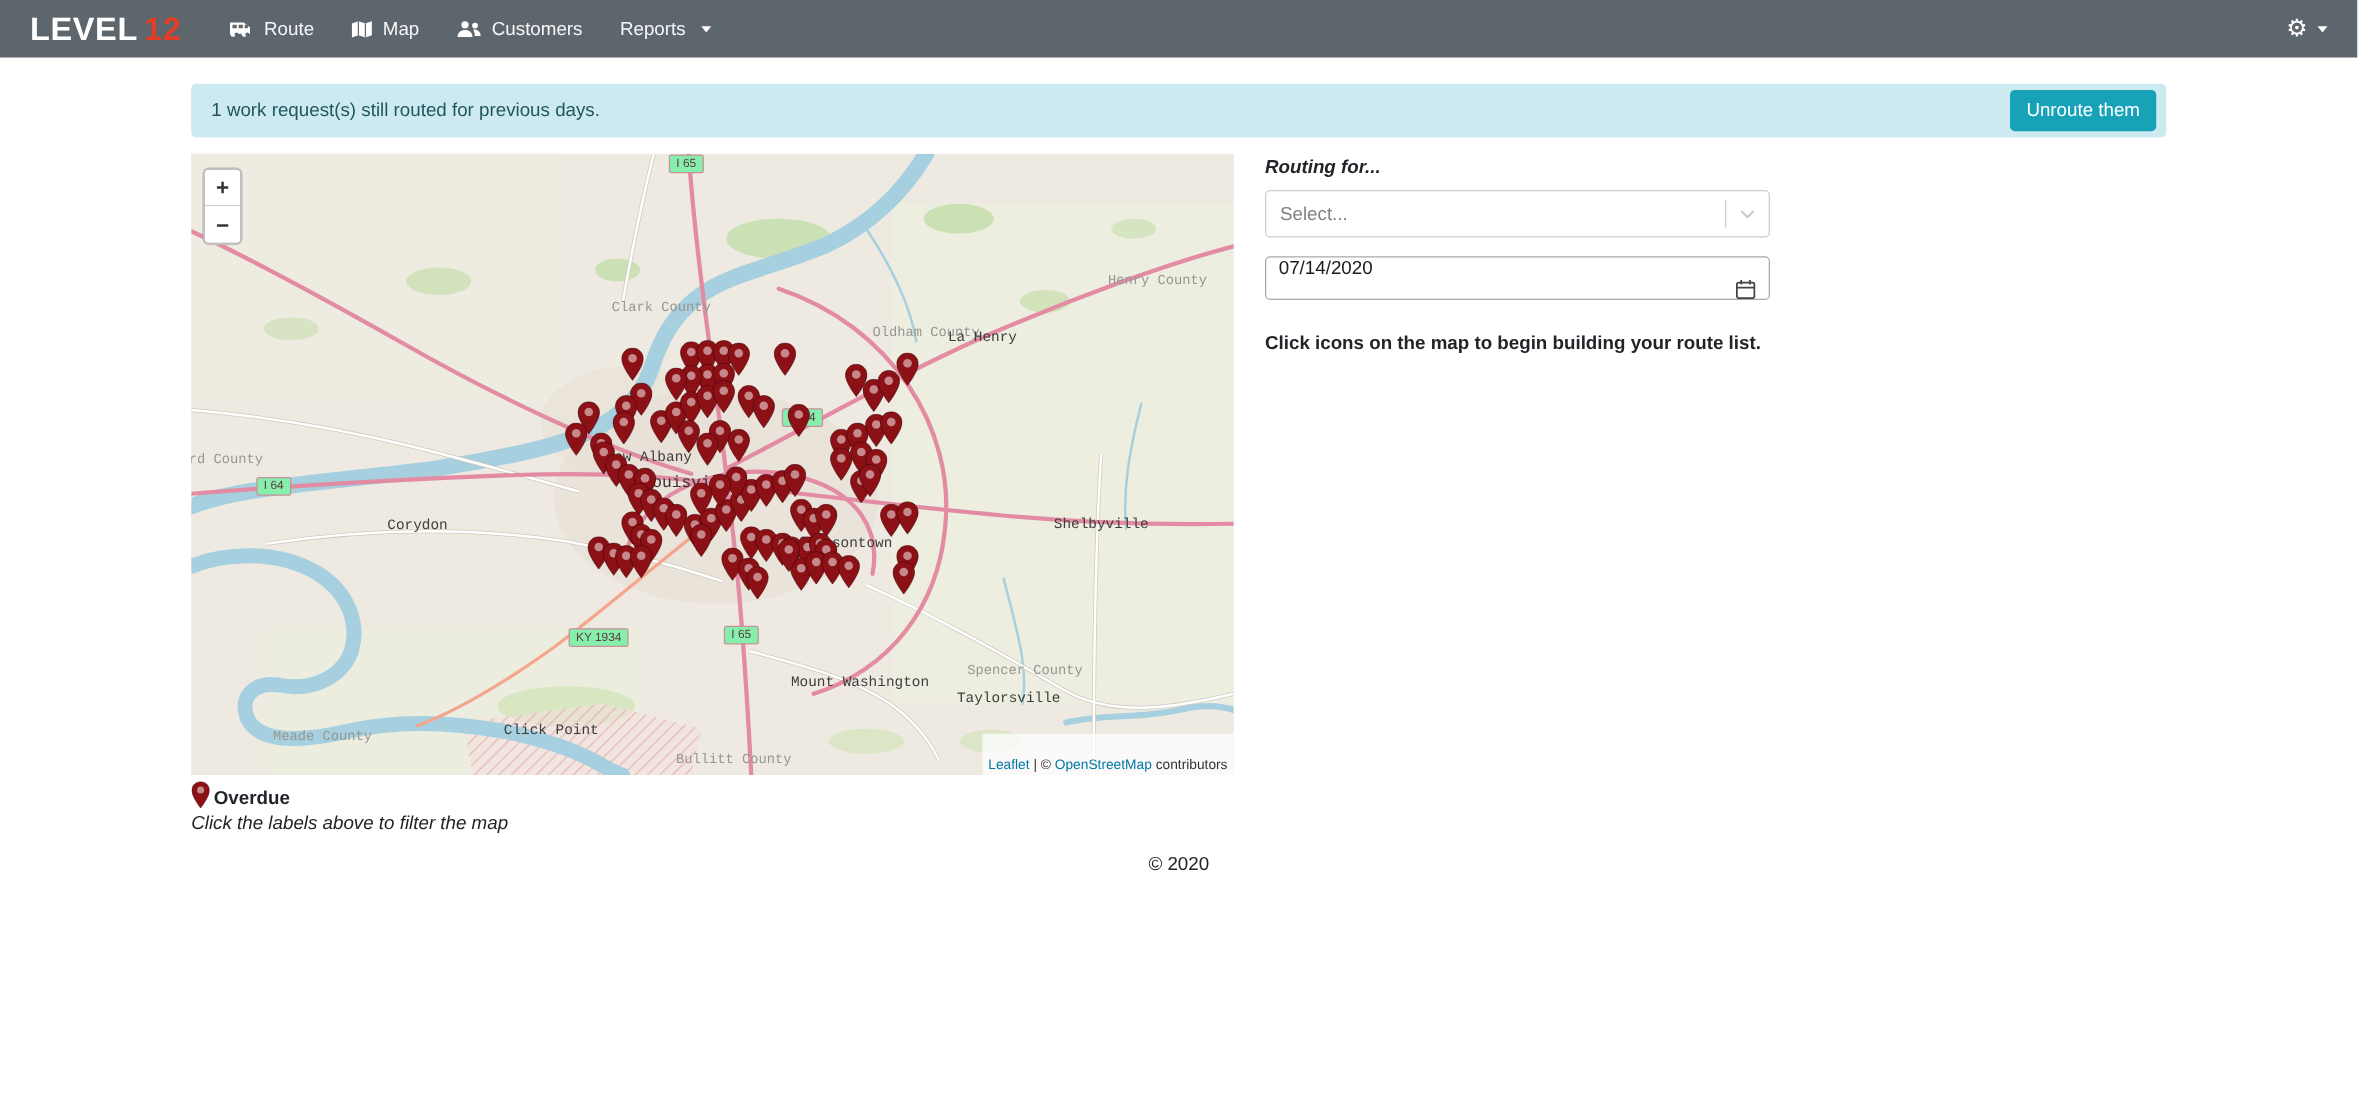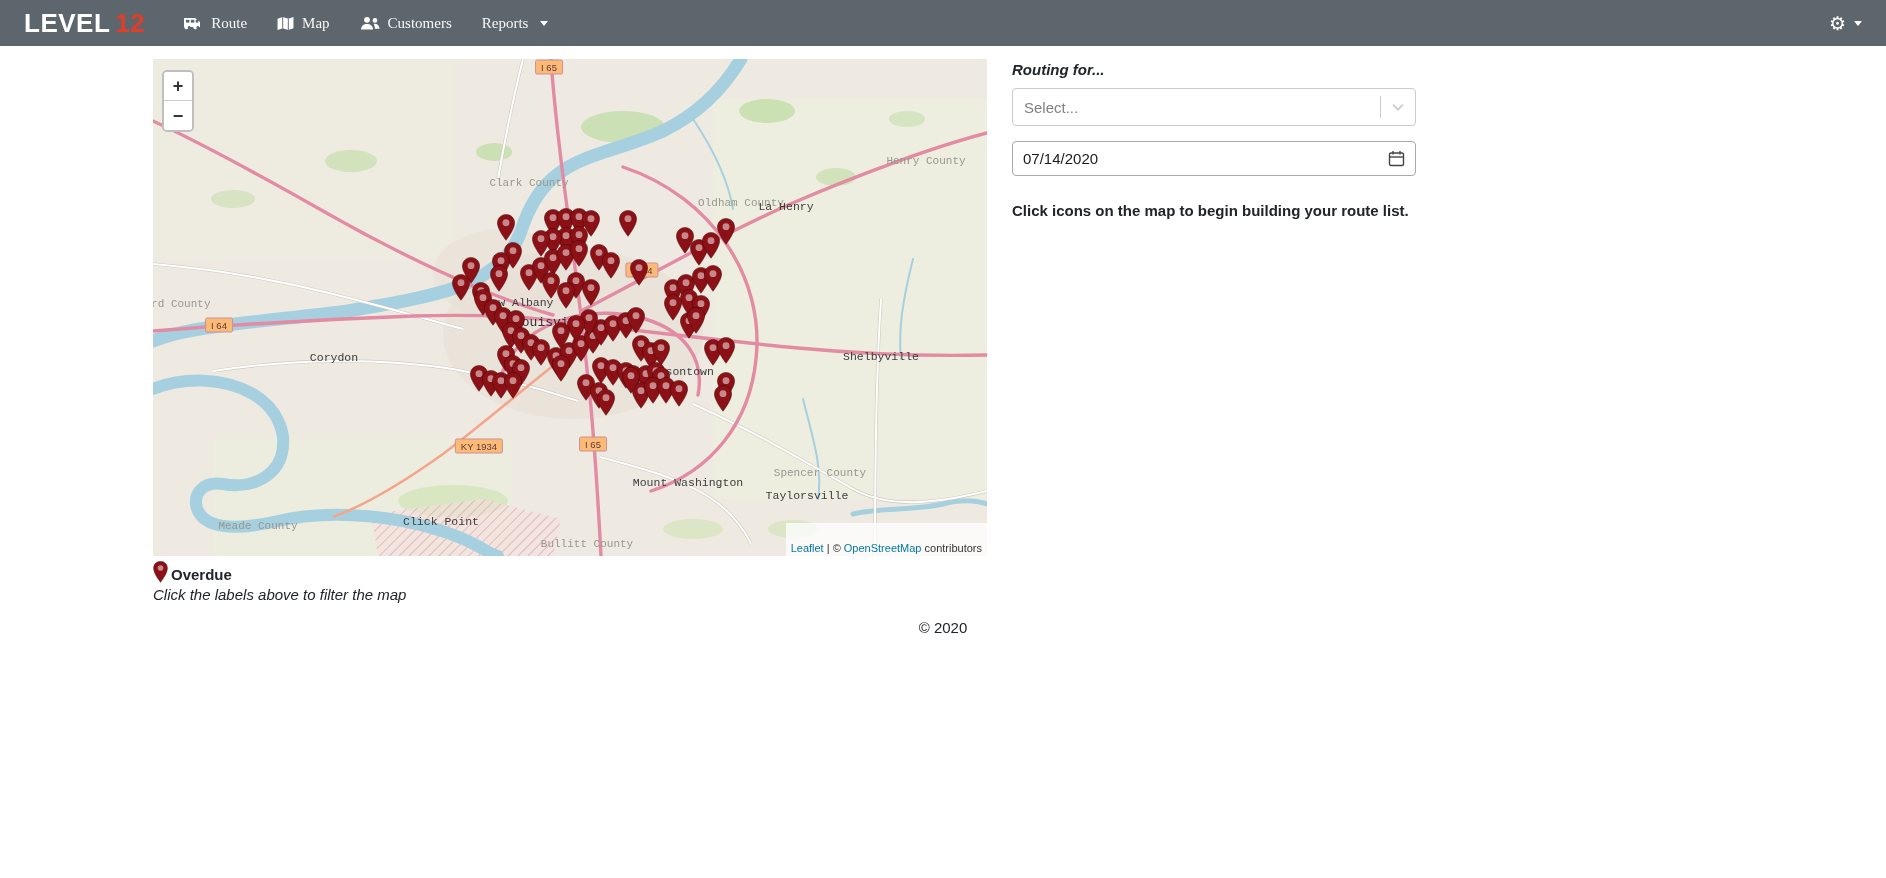--- a/index.html
+++ b/index.html
@@ -6,58 +6,58 @@
   html,body { margin:0; padding:0; }
   body {
     width:1886px; height:878px; background:#fff; overflow:hidden;
     font-family:"Liberation Sans", sans-serif; color:#212529; position:relative;
   }
   
   .navbar { height:46px; background:#5d656d; display:flex; align-items:center; padding:0 24px; }
   .brand { font-size:26px; font-weight:bold; letter-spacing:.5px; margin-right:38px; display:flex; align-items:baseline; cursor:pointer; }
   .brand .lvl { color:#fff; }
   .brand .num { color:#e23d28; margin-left:5px; }
-  .nav-item { display:flex; align-items:center; gap:8px; color:rgba(255,255,255,.95); margin-right:30px; font-size:15px; cursor:pointer;font-family:Liberation Serif, serif; }
+  .nav-item { display:flex; align-items:center; gap:8px; color:rgba(255,255,255,.95); margin-right:30px; font-size:15px; cursor:pointer; }
   .caret { display:inline-block; width:0; height:0; border-left:4px solid transparent; border-right:4px solid transparent; border-top:5px solid #fff; margin-left:4px; }
   .nav-right { margin-left:auto; display:flex; align-items:center; color:#fff; cursor:pointer; }
   .gear { font-size:19px; line-height:1; margin-right:4px; }
   
   .container { width:1580px; margin:0 auto; }
   .alert { margin-top:21px; background:#cdeaf0; color:#1f5660; border-radius:4px; padding:4px 8px 4px 16px; display:flex; align-items:center; min-height:43px; font-size:15px; }
   .alert-btn { margin-left:auto; background:#17a2b8; color:#fff; border:none; border-radius:4px; padding:8px 13px; font-size:15px; cursor:pointer; }
   .content-row { display:flex; margin-top:13px; }
   .map-col { width:834px; }
   .side-col { width:404px; margin-left:25px; }
   
   .map { position:relative; width:834px; height:497px; background:#eeeae1; overflow:hidden; }
   .map svg.base { position:absolute; left:0; top:0; }
   .map-label { position:absolute; transform:translate(-50%,-50%); font-size:11px; white-space:nowrap; pointer-events:none; z-index:5;font-family:Liberation Mono, monospace; }
   .map-label.county { color:#979792; }
   .map-label.town { color:#3d3d3d; font-size:11.5px; }
   .map-label.city { color:#333; font-size:13px; }
-  .shield { position:absolute; transform:translate(-50%,-50%); font-size:9.5px; color:#5d3a40; background:#fdba74; border:1px solid #c9909b; border-radius:2px; padding:0 5px; line-height:13px; z-index:6; white-space:nowrap; }
+  .shield { position:absolute; transform:translate(-50%,-50%); font-size:9.5px; color:#5d3a40; background:#86efac; border:1px solid #c9909b; border-radius:2px; padding:0 5px; line-height:13px; z-index:6; white-space:nowrap; }
   .pin { position:absolute; width:18px; height:27px; z-index:10; cursor:pointer; overflow:visible; }
   .zoom { position:absolute; top:11px; left:9px; width:32px; border:2px solid rgba(0,0,0,.25); border-radius:5px; background:#fff; z-index:20; overflow:hidden; }
   .zoom button { display:block; width:100%; height:29px; background:#fff; border:none; border-bottom:1px solid #ccc; font-size:18px; font-weight:bold; color:#333; cursor:pointer; padding:0; line-height:1; }
   .zoom button:last-child { border-bottom:none; }
   .attribution { position:absolute; right:0; bottom:0; background:rgba(255,255,255,.75); font-size:11px; padding:19px 5px 2px; color:#333; z-index:20; }
   .attribution a { color:#0078A8; text-decoration:none; cursor:pointer; }
   
   .legend { margin-top:5px; font-size:15px; }
   .legend-row { display:flex; align-items:flex-end; gap:3px; margin:1px 0; }
   .legend-pin { width:15px; height:22px; overflow:visible; }
   .legend-hint { font-style:italic; margin:3px 0 4px 0; }
   .bold { font-weight:bold; }
   
   .routing-label { font-style:italic; font-weight:bold; font-size:15px; margin:2px 0 10px 0; }
   .select-box { height:38px; border:1px solid #ccc; border-radius:4px; background:#fff; display:flex; align-items:center; cursor:pointer; }
   .select-text { flex:1; color:#808080; font-size:15px; padding-left:11px; }
   .select-sep { width:1px; height:22px; background:#ccc; }
   .select-chev { width:34px; display:flex; justify-content:center; align-items:center; }
-  .date-box { margin-top:15px; height:35px; border:1px solid #a9a9a9; border-radius:4px; background:#fff; display:flex; align-items:center; padding:0 10px; font-size:15px; color:#1b1b1b; cursor:text; }
+  .date-box { margin-top:15px; height:35px; border:1px solid #a9a9a9; border-radius:4px; background:#fff; display:flex; align-items:flex-start; padding:0 10px; font-size:15px; color:#1b1b1b; cursor:text;flex-direction:column; }
   .cal-icon { margin-left:auto; display:flex; }
   .side-instruction { margin-top:26px; font-weight:bold; font-size:15px; }
   
   .footer { text-align:center; margin-top:12px; font-size:15px; padding-bottom:20px; }
 </style>
 </head>
 <body>
 
 <svg width="0" height="0" style="position:absolute" aria-hidden="true">
   <defs>
@@ -110,20 +110,24 @@
   </div>
 
   <div class="nav-right">
     <span class="gear">⚙</span>
     <span class="caret"></span>
   </div>
 </div>
 
 <div class="container">
 
+  <div class="alert">
+    <span>1 work request(s) still routed for previous days.</span>
+    <button class="alert-btn">Unroute them</button>
+  </div>
 
   <div class="content-row">
 
     <div class="map-col">
       <div class="map" id="map-canvas">
 
         <svg class="base" width="834" height="497" viewBox="0 0 834 497">
           <defs>
             <pattern id="hatch" width="7" height="7" patternTransform="rotate(45)" patternUnits="userSpaceOnUse">
               <rect width="7" height="7" fill="#f5dfdf" opacity="0.6"></rect>

